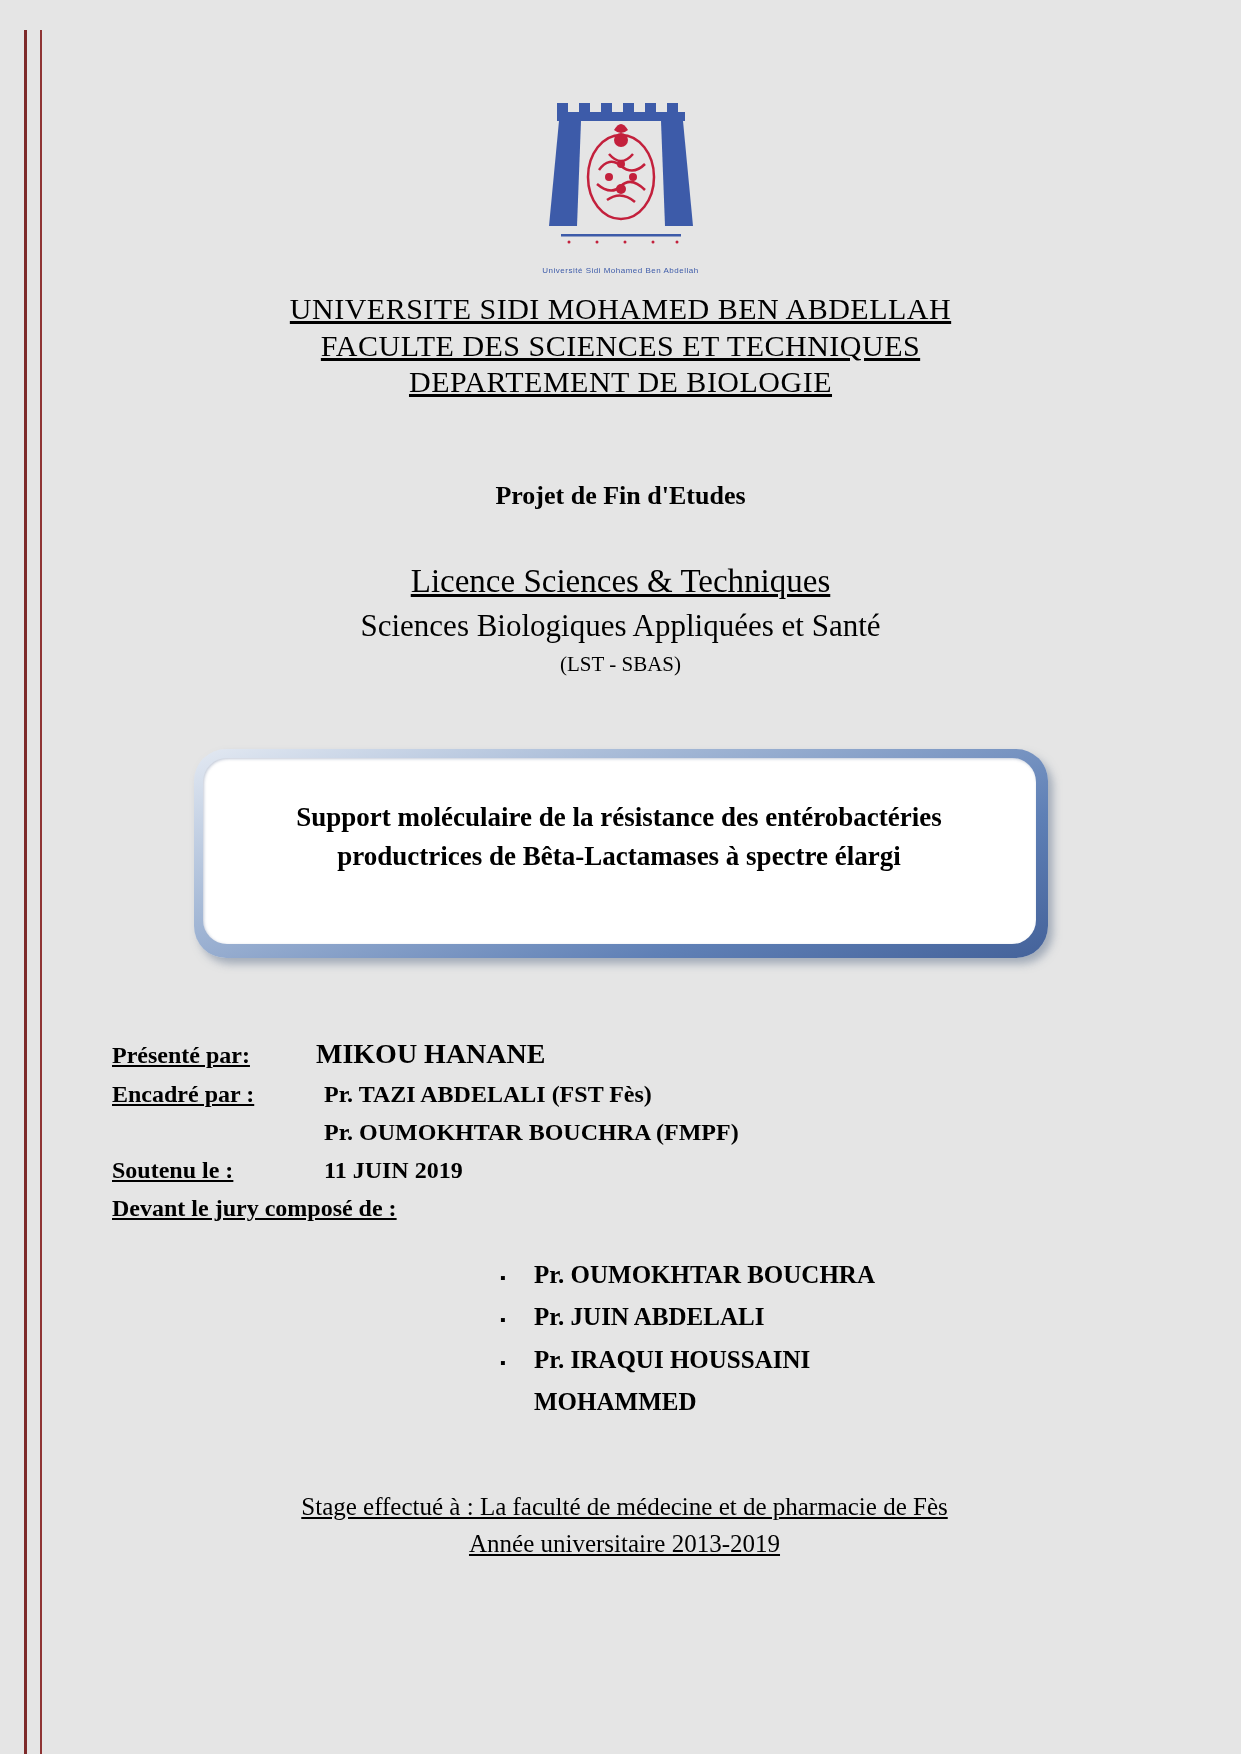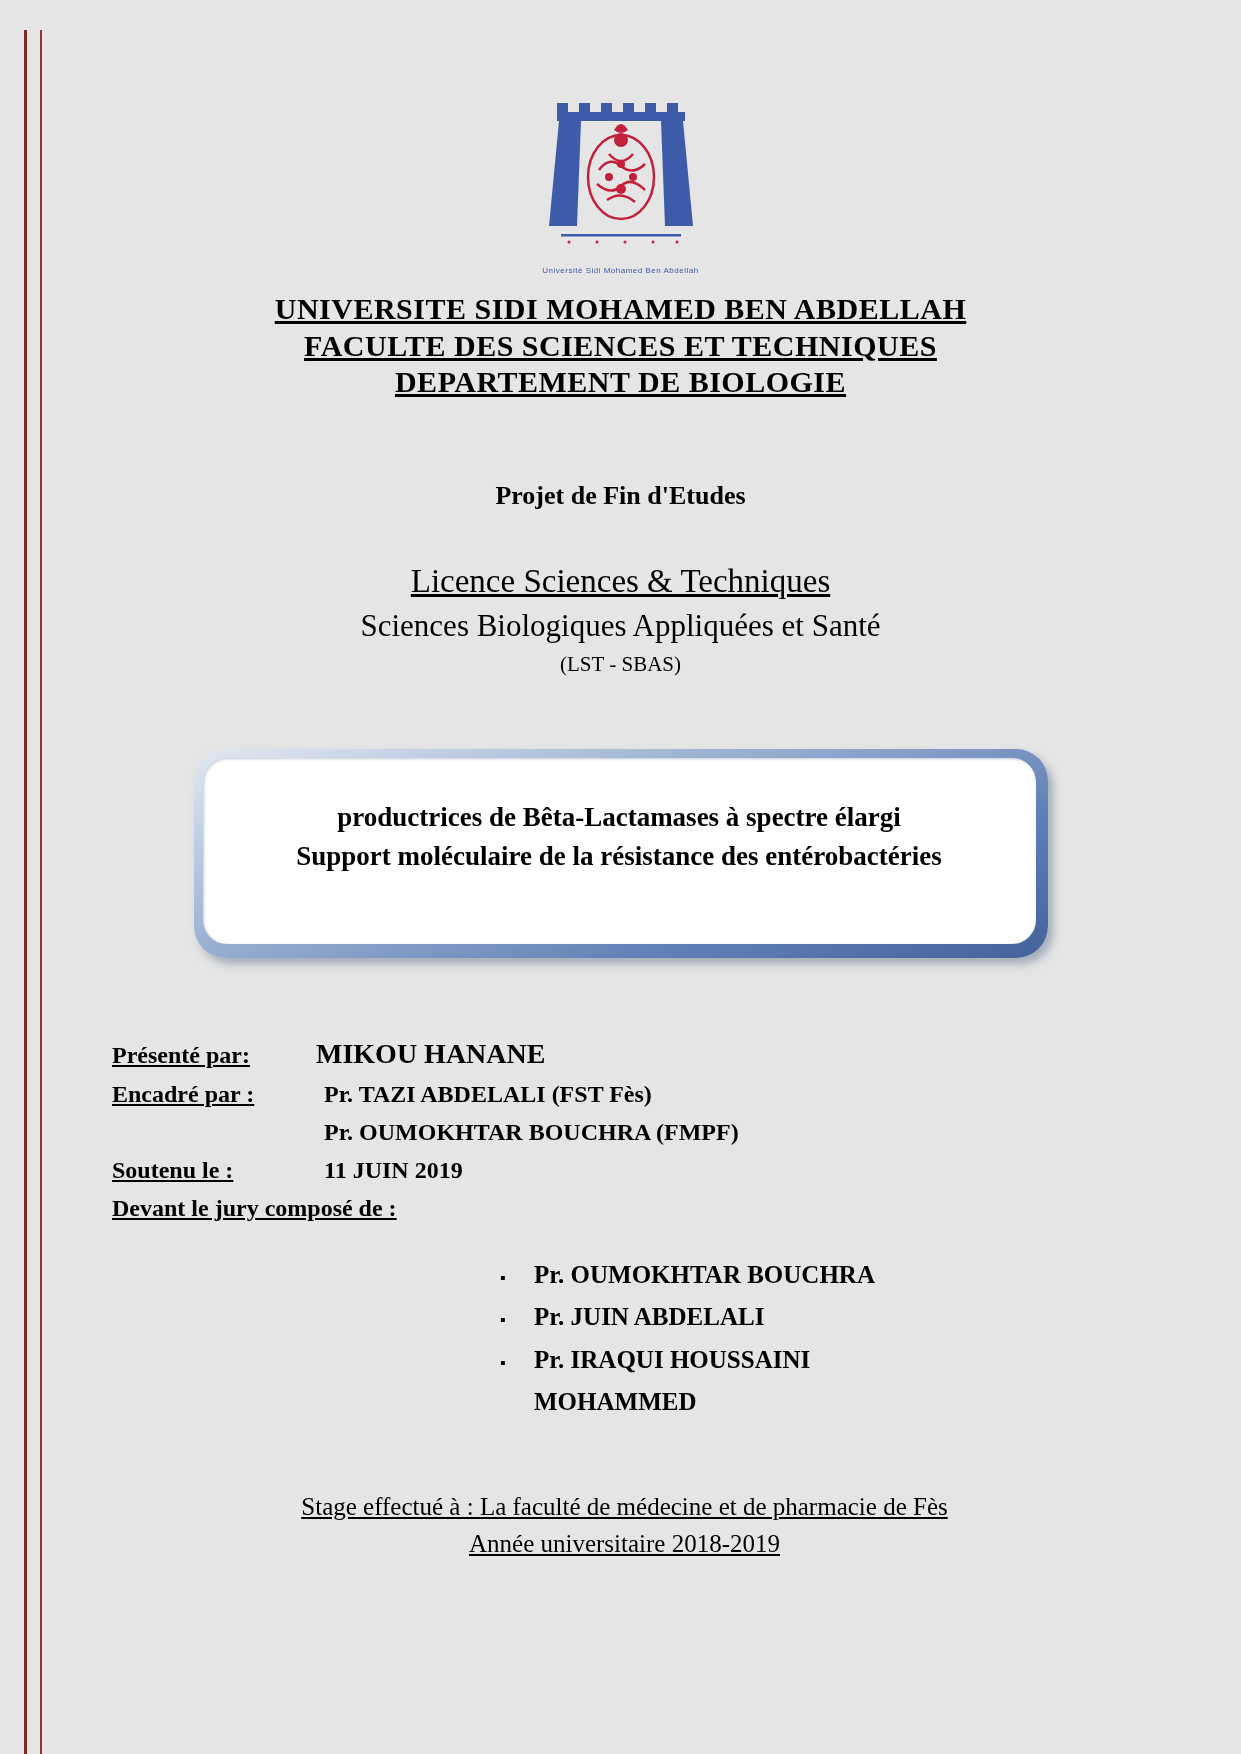--- a/index.html
+++ b/index.html
@@ -36,21 +36,21 @@
   
   .logo-wrap { text-align: center; }
   .logo-caption {
     font-family: "Liberation Sans", "DejaVu Sans", sans-serif;
     font-size: 8px;
     color: #3d5ba9;
     letter-spacing: 0.5px;
     margin-top: 2px;
   }
 
-  .univ-lines { margin-top: 16px; font-weight: bold; }
+  .univ-lines { margin-top: 16px; }
   .u-line {
     font-size: 30px;
     letter-spacing: 0.5px;
     text-decoration: underline;
     line-height: 1.22;
   }
 
   .project-type {
     margin-top: 80px;
     font-size: 26px;
@@ -225,22 +225,22 @@
     <div class="project-type">Projet de Fin d'Etudes</div>
 
     <div class="degree-block">
       <div class="degree-program">Licence Sciences &amp; Techniques</div>
       <div class="degree-specialty">Sciences Biologiques Appliquées et Santé</div>
       <div class="degree-abbr">(LST - SBAS)</div>
     </div>
 
     <div class="title-box">
       <div class="title-inner">
+        <div class="title-text">Support moléculaire de la résistance des entérobactéries</div>
         <div class="title-text">productrices de Bêta-Lactamases à spectre élargi</div>
-        <div class="title-text">Support moléculaire de la résistance des entérobactéries</div>
       </div>
     </div>
 
     <div class="info-block">
       <div class="info-row">
         <span class="info-label">Présenté par:</span>
         <span class="info-value name">MIKOU HANANE</span>
       </div>
       <div class="info-row">
         <span class="info-label">Encadré par :</span>
@@ -270,17 +270,17 @@
       </div>
       <div class="jury-item">
         <span class="jury-bullet">▪</span>
         <span class="jury-name">Pr. IRAQUI HOUSSAINI</span>
       </div>
       <div class="jury-cont">MOHAMMED</div>
     </div>
 
     <div class="footer-block">
       <div class="footer-line">Stage effectué à : La faculté de médecine et de pharmacie de Fès</div>
-      <div class="footer-line">Année universitaire 2018-2019</div>
+      <div class="footer-line">Année universitaire 2013-2019</div>
     </div>
 
   </div>
 </div>
 
 </body></html>

